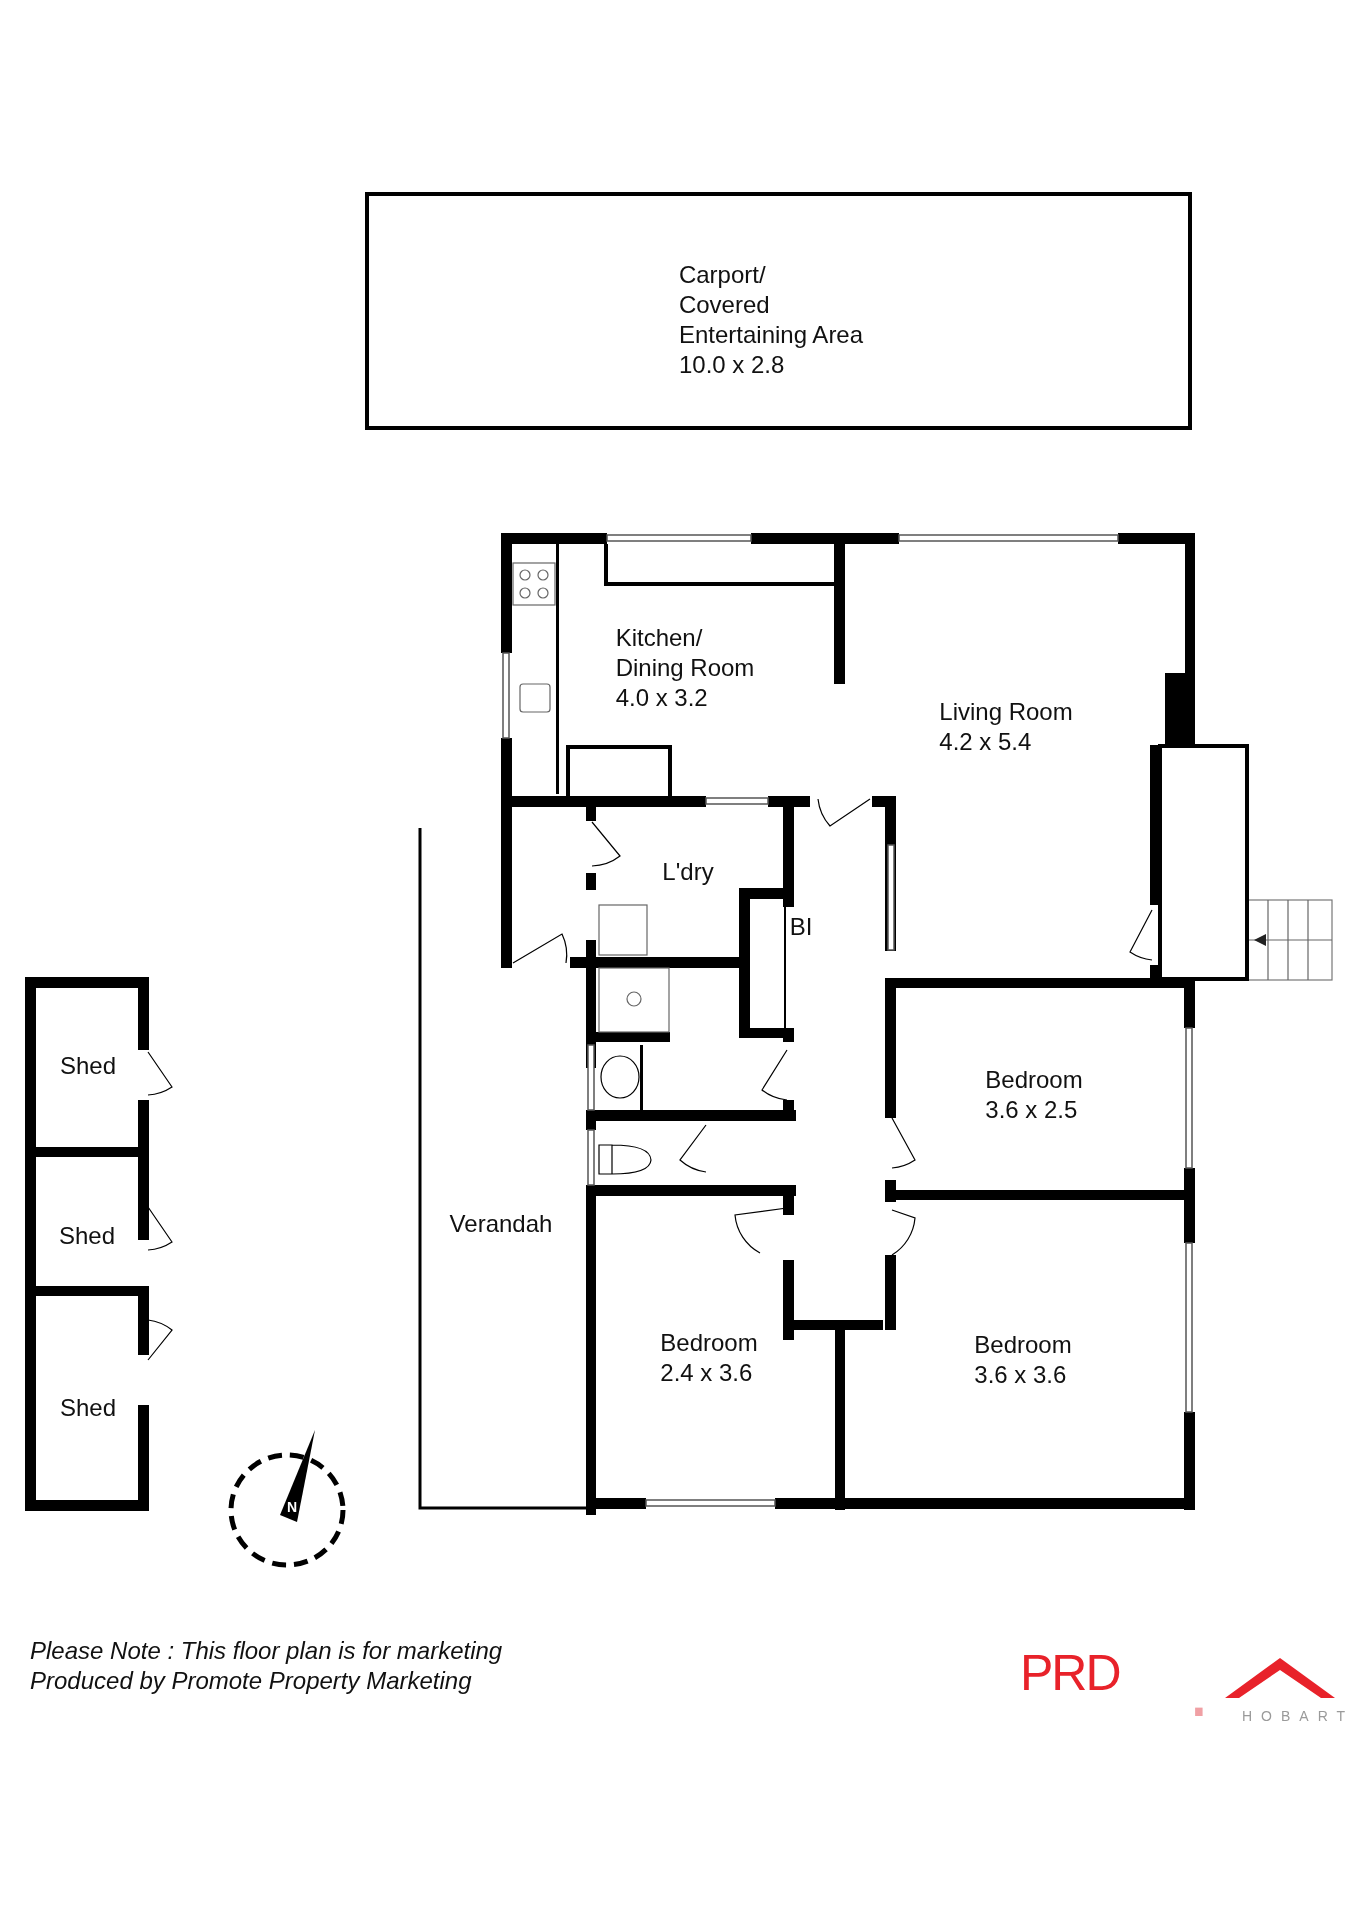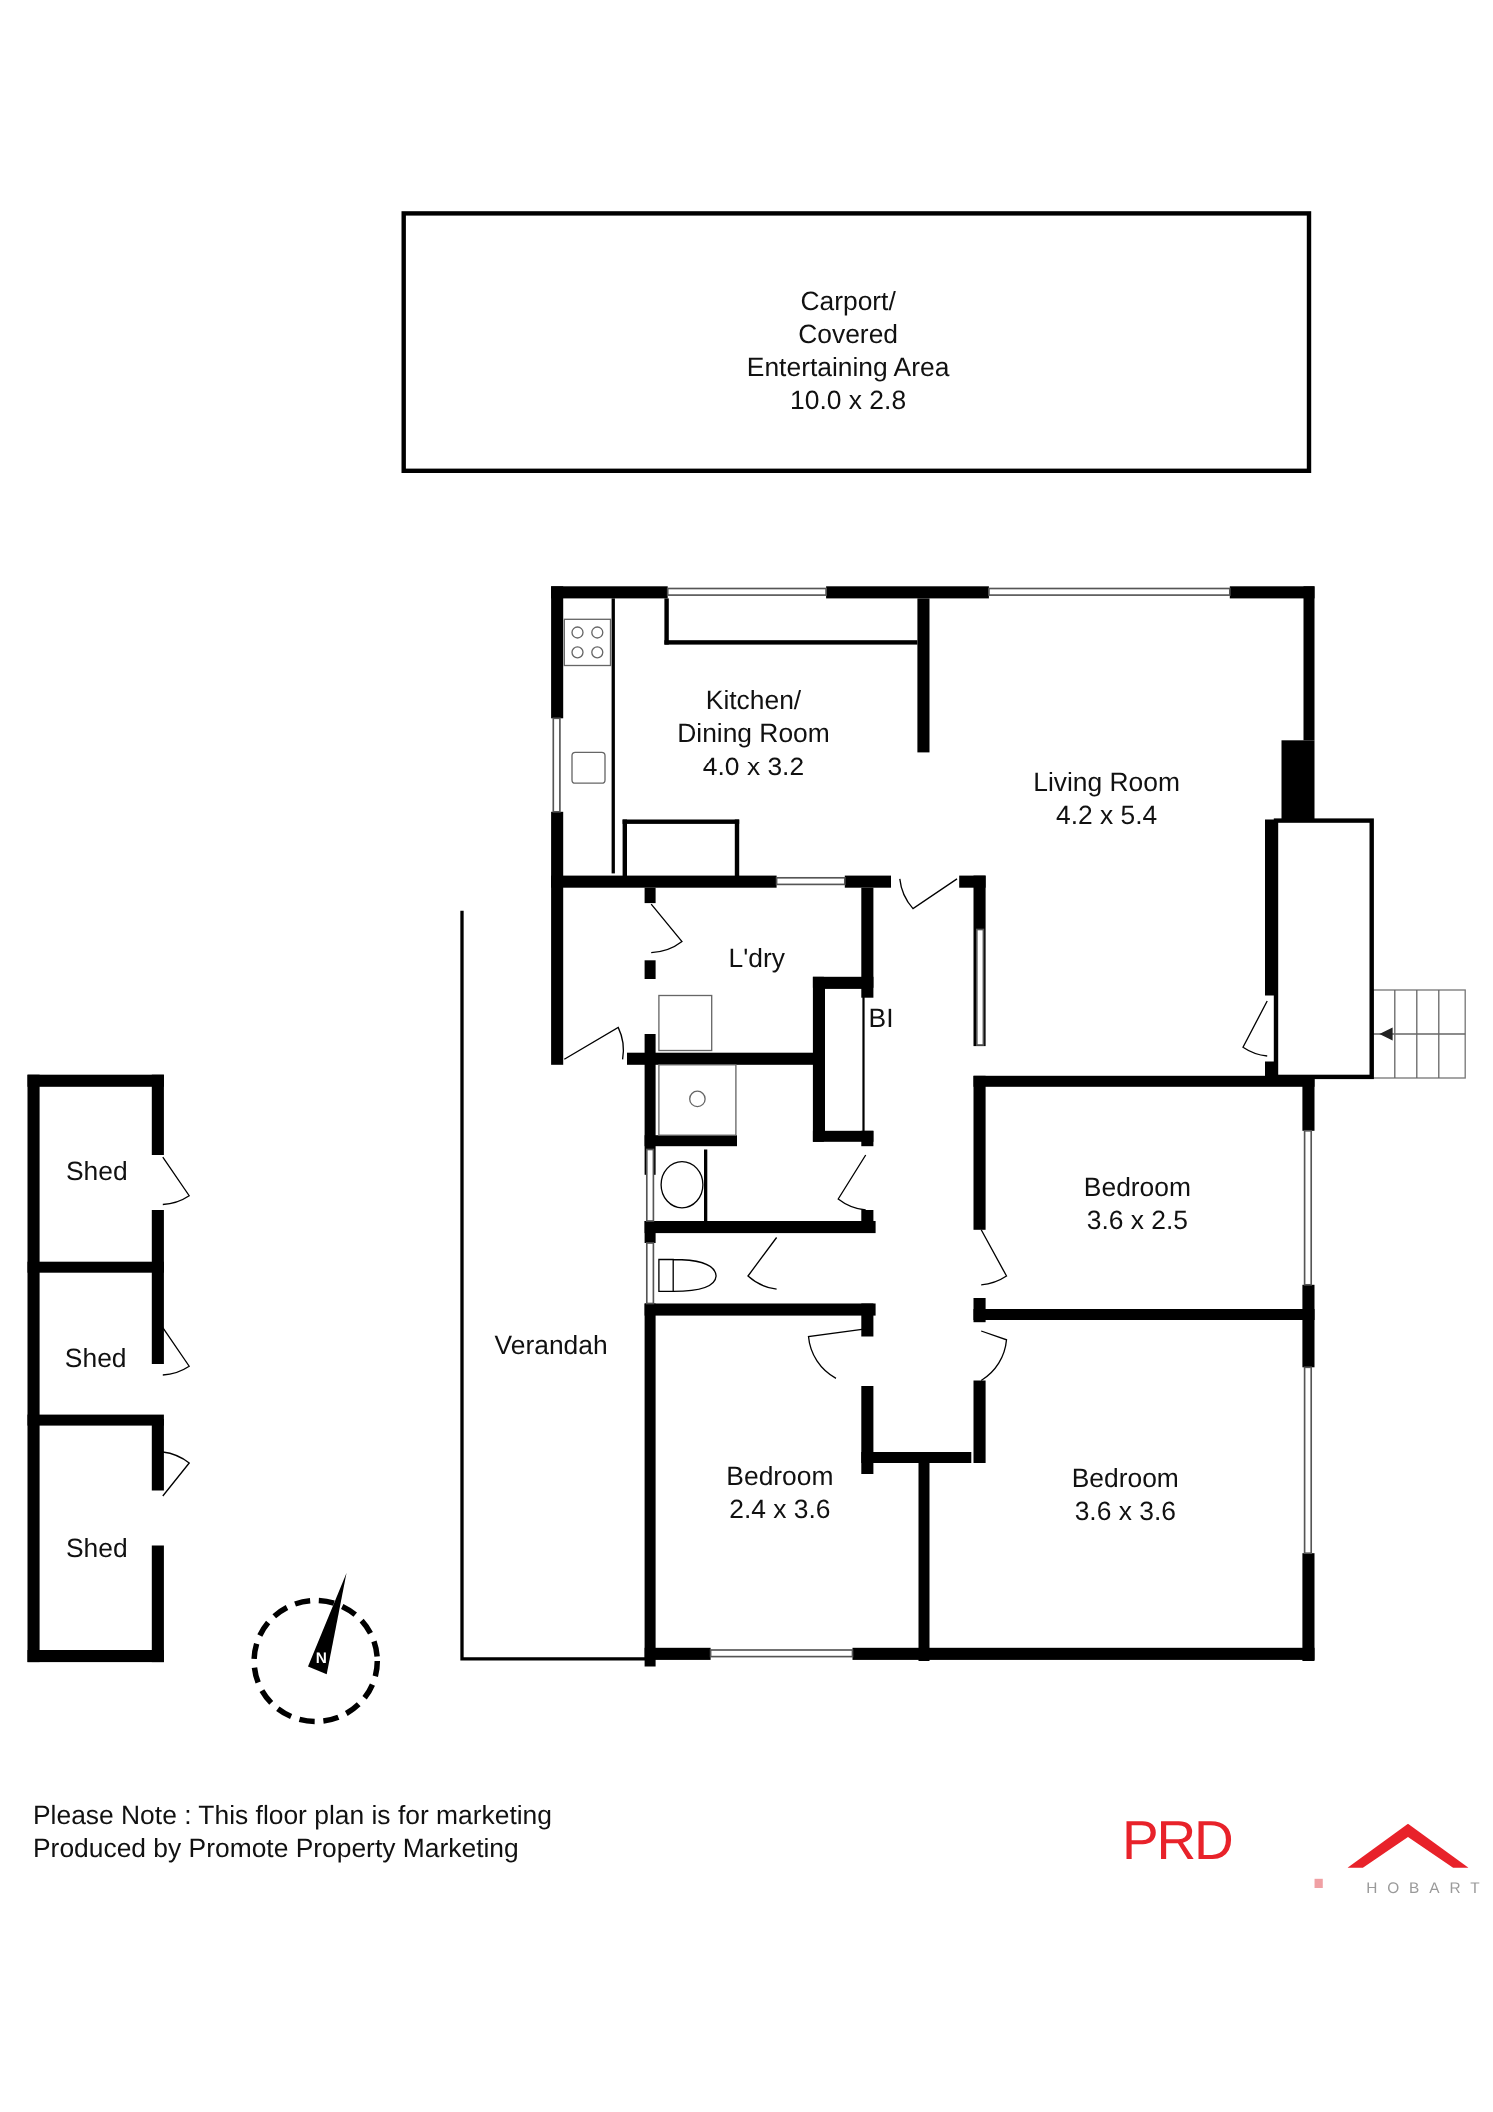--- a/index.html
+++ b/index.html
@@ -1,22 +1,22 @@
 <!DOCTYPE html>
 <html><head>
 <meta charset="utf-8">
 <style>
   html, body { margin: 0; padding: 0; background: #ffffff; }
   body { width: 1357px; height: 1920px; position: relative; overflow: hidden;
          font-family: "Liberation Sans", sans-serif; color: #111; }
   #plan { position: absolute; left: 0; top: 0; }
-  .lbl { position: absolute; text-align: center; font-size: 24px; line-height: 30px;
+  .lbl { position: absolute; font-size: 24px; line-height: 30px;
          color: #111; transform: translateX(-50%); white-space: nowrap; }
   .lbl span { display: block; }
-  .note { position: absolute; left: 30px; top: 1636px; font-size: 24px; line-height: 30px; color: #111; }
+  .note { position: absolute; left: 30px; top: 1636px; font-size: 24px; line-height: 30px; color: #111; font-style: italic; }
   .note span { display: block; }
   .logo { position: absolute; left: 1020px; top: 1650px; width: 330px; height: 80px; }
   .logo-text { position: absolute; left: 0; top: -6px; font-size: 50px; font-weight: normal;
                color: #e8222a; letter-spacing: -2px; font-family: "Liberation Sans", sans-serif; }
   .logo-sub { position: absolute; left: 222px; top: 58px; font-size: 14px; letter-spacing: 9px; color: #9a9a9a; }
 </style>
 </head>
 <body>
 
 <svg id="plan" width="1357" height="1920" viewBox="0 0 1357 1920" xmlns="http://www.w3.org/2000/svg">

